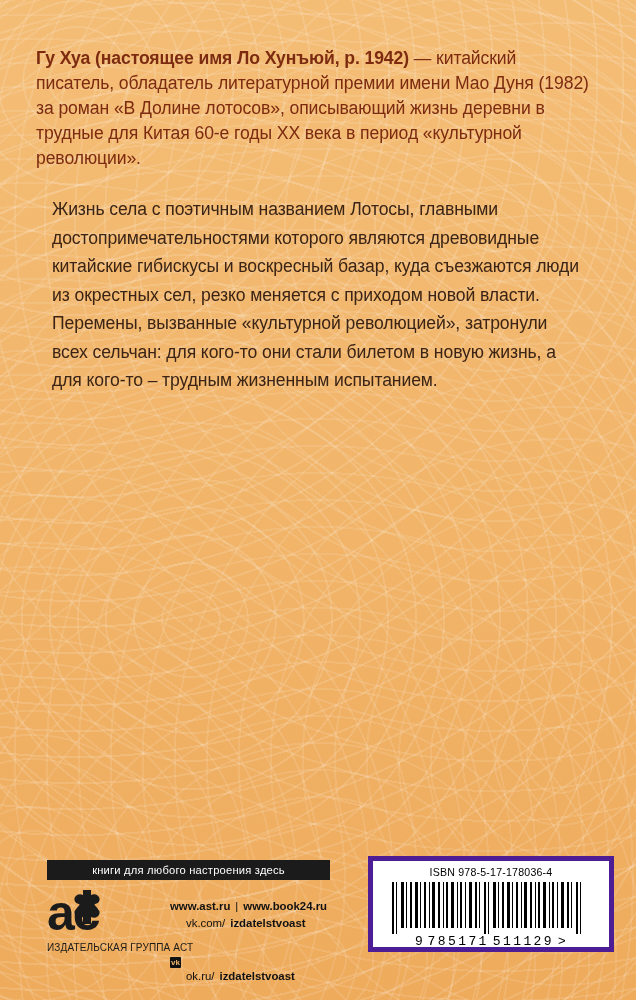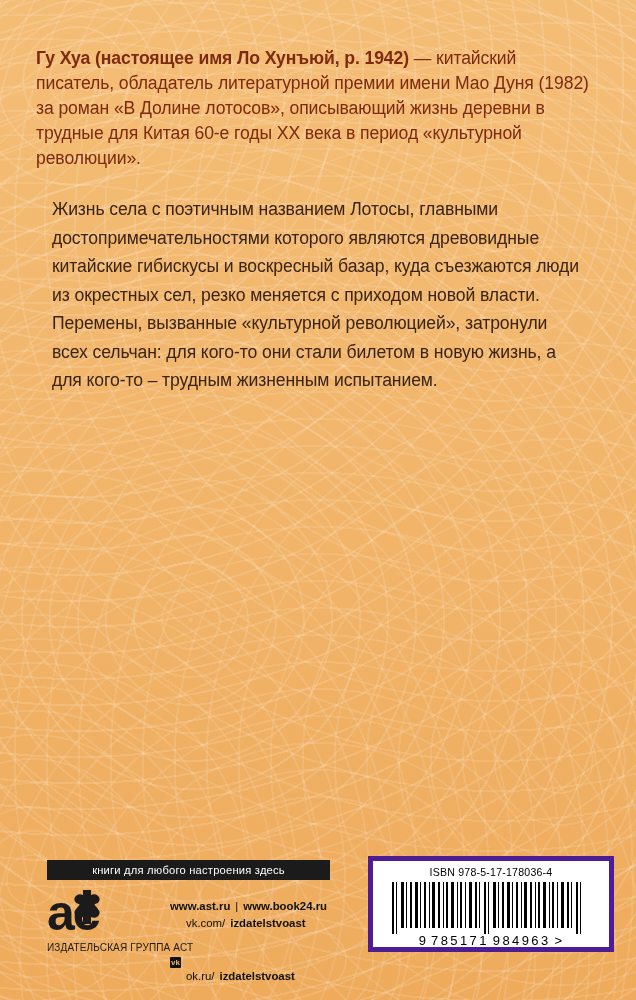--- a/index.html
+++ b/index.html
@@ -183,21 +183,21 @@
     display: flex;
     align-items: baseline;
     justify-content: center;
     gap: 4px;
     font-size: 13px;
     font-family: "Liberation Sans", sans-serif;
     color: #000;
     letter-spacing: 1px;
     margin-top: -1px;
   }
-  .barcode-digits .grp { letter-spacing: 2.4px; }
+  .barcode-digits .grp { letter-spacing: 2.4px; font-family: Liberation Mono, monospace; }
 </style>
 </head>
 <body>
 
 <div class="cover">
 
   <div class="pattern"></div>
 
   <div class="content">
     <p class="blurb-lead"><span class="author">Гу Хуа (настоящее имя Ло Хунъюй, р. 1942)</span><span> — китайский писатель, обладатель литературной премии имени Мао Дуня (1982) за роман «В Долине лотосов», описывающий жизнь деревни в трудные для Китая 60-е годы XX века в период «культурной революции».</span></p>
@@ -280,19 +280,19 @@
             <rect x="175" y="0" width="3" height="46"></rect>
           <rect x="181" y="0" width="2" height="46"></rect>
             <rect x="185" y="0" width="1" height="46"></rect>
           <rect x="190" y="0" width="2" height="52"></rect>
             <rect x="194" y="0" width="1" height="52"></rect>
         </g>
       </svg>
       <div class="barcode-digits">
         <span>9</span>
         <span class="grp">785171</span>
-        <span class="grp">984963</span>
+        <span class="grp">511129</span>
         <span>&gt;</span>
       </div>
     </div>
 
   </div>
 </div>
 
 </body></html>

